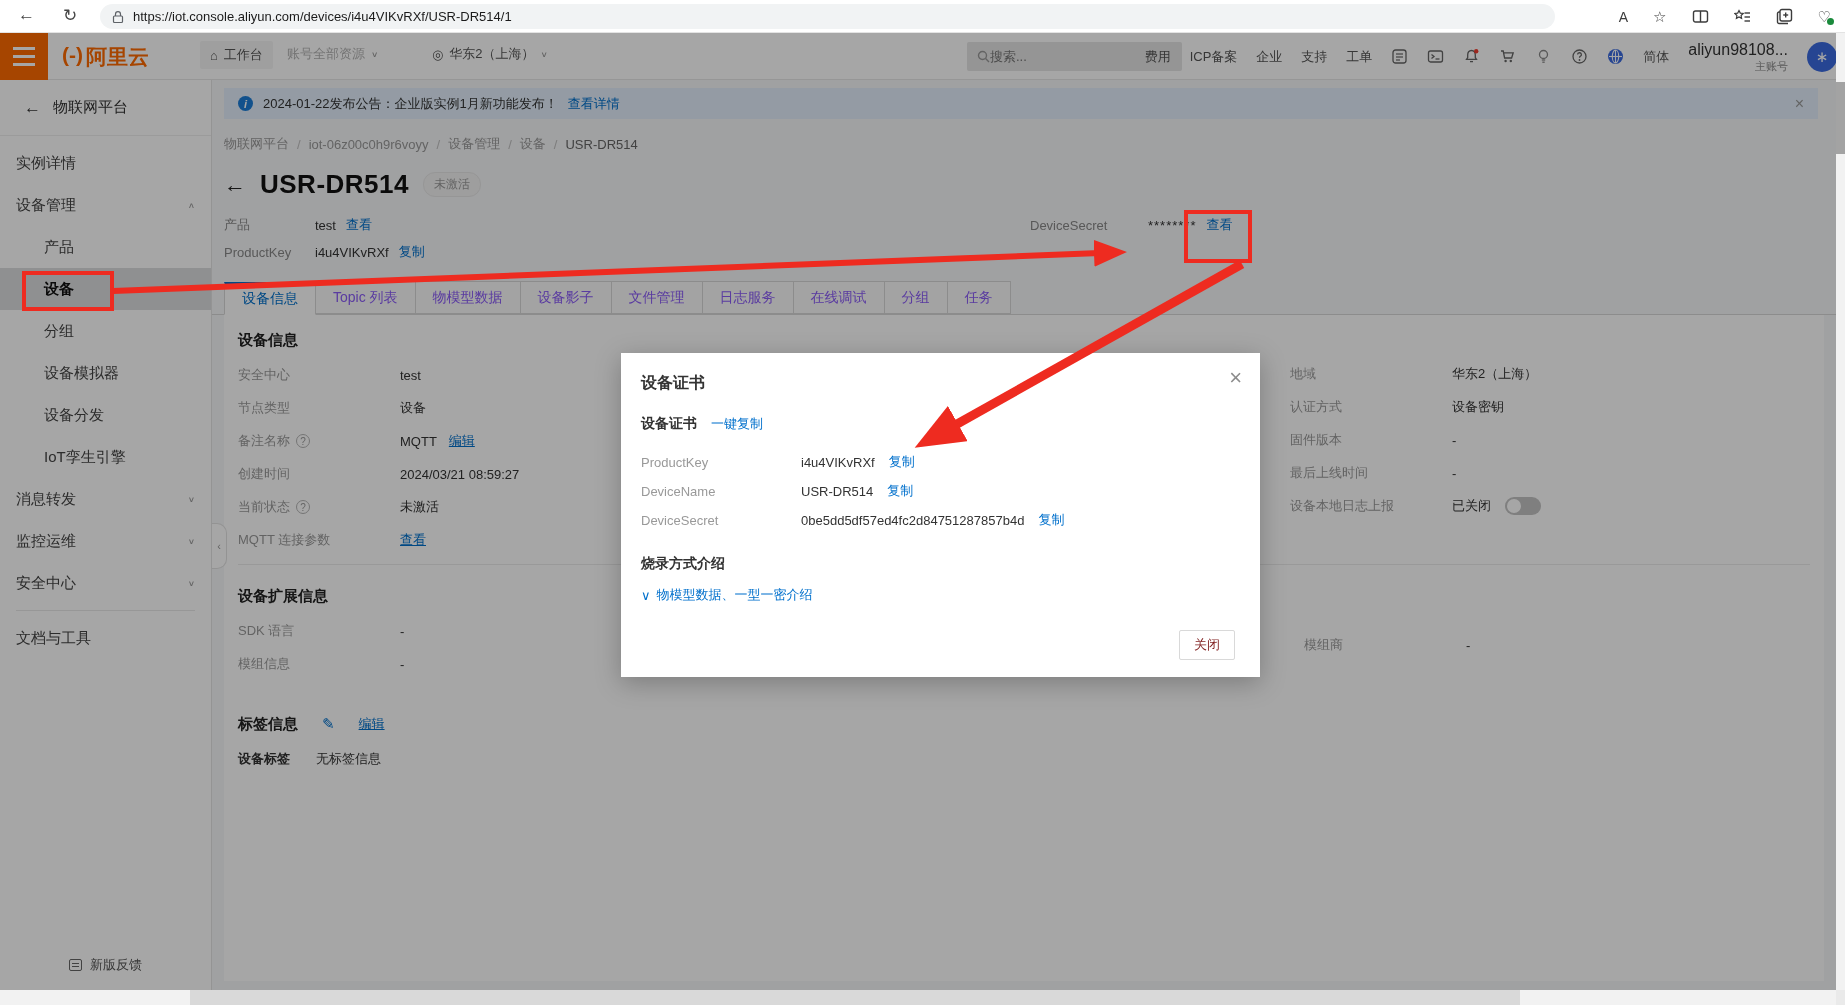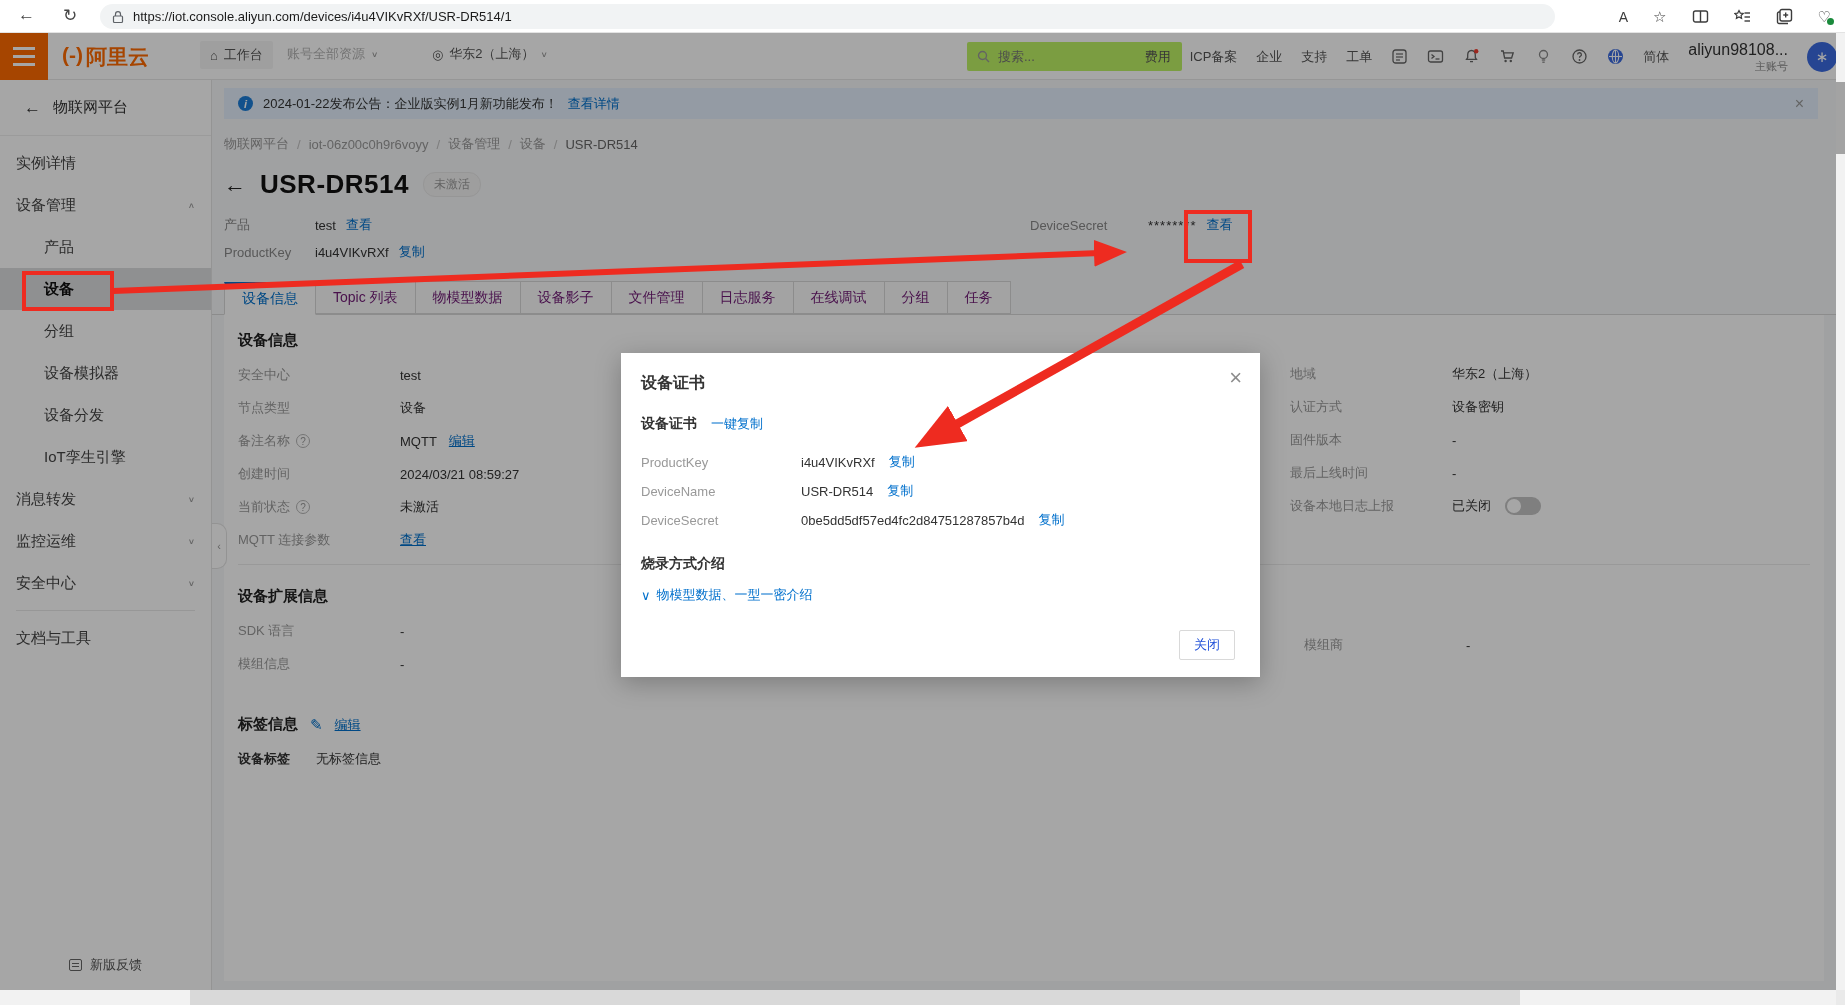--- a/index.html
+++ b/index.html
@@ -18,21 +18,21 @@
 
   
   .topbar { position:absolute; top:33px; left:0; width:1845px; height:47px; background:#fff; border-bottom:1px solid #e6e6e6; z-index:5; }
   .burger { position:absolute; left:0; top:0; width:48px; height:47px; background:#ff6a00; display:flex; flex-direction:column; justify-content:center; align-items:center; gap:5px; cursor:pointer; }
   .burger i { display:block; width:22px; height:3px; background:#fff; }
   .logo { position:absolute; left:62px; top:10px; font-size:21px; font-weight:bold; color:#ff6a00; display:flex; gap:3px; cursor:pointer; }
   .tb-item { position:absolute; top:12px; font-size:13px; color:#555; display:flex; align-items:center; gap:6px; cursor:pointer; }
   .tb-pill { background:#f5f5f5; border-radius:2px; padding:5px 10px; top:8px; }
   .muted { color:#b3b3b3; }
   .chev { font-size:10px; color:#999; transform:scaleY(.8); }
-  .search-box { position:absolute; left:967px; top:9px; width:215px; height:29px; background:#bef264; border-radius:2px; display:flex; align-items:center; padding:0 10px; gap:8px; }
+  .search-box { position:absolute; left:967px; top:9px; width:215px; height:29px; background:#e5e5e5; border-radius:2px; display:flex; align-items:center; padding:0 10px; gap:0; }
   .search-box input { border:none; outline:none; background:transparent; font-size:13px; color:#666; width:160px; font-family:inherit; }
   .tb-right { position:absolute; right:8px; top:0; height:47px; display:flex; align-items:center; gap:19px; }
   .tb-right .txt { font-size:13px; color:#555; cursor:pointer; white-space:nowrap; }
   .tb-icon { width:17px; height:17px; position:relative; cursor:pointer; flex:none; }
   .acct { text-align:right; line-height:1.25; cursor:pointer; }
   .acct .a1 { font-size:16px; color:#333; }
   .acct .a2 { font-size:11px; color:#888; }
   .avatar { width:30px; height:30px; border-radius:50%; background:#3b6be0; color:#fff; display:flex; align-items:center; justify-content:center; font-size:15px; flex:none; cursor:pointer; }
 
   
@@ -67,38 +67,38 @@
   .meta { position:relative; margin:16px 0 0 12px; font-size:13px; }
   .meta .mrow { display:flex; align-items:center; margin-bottom:9px; }
   .mlabel { display:inline-block; width:91px; color:#888; }
   .mval { color:#333; }
   .mlink { color:#0070cc; margin-left:10px; cursor:pointer; }
   .ds-block { position:absolute; left:806px; top:0; display:flex; align-items:center; }
   .ds-block .dlabel { width:118px; color:#888; }
   .ds-block .mask { color:#333; letter-spacing:1px; }
 
   .tabs { margin-top:20px; padding-left:12px; display:flex; border-bottom:1px solid #d8d8d8; height:34px; align-items:flex-end; }
-  .tab { height:33px; line-height:31px; padding:0 17px; font-size:14px; color:#701a75; background:#fafafa; border:1px solid #d8d8d8; border-left:none; cursor:pointer; white-space:nowrap; }
+  .tab { height:33px; line-height:31px; padding:0 17px; font-size:14px; color:#8b5cf6; background:#fafafa; border:1px solid #d8d8d8; border-left:none; cursor:pointer; white-space:nowrap; }
   .tab:first-child { border-left:1px solid #d8d8d8; }
   .tab.active { background:#fff; color:#0070cc; border-top:2px solid #0070cc; line-height:29px; margin-bottom:-1px; border-bottom:1px solid #fff; }
 
   .card { position:relative; margin:0 0 0 12px; width:1600px; background:#fff; padding:16px 14px 30px 14px; min-height:666px; }
   .sec-head { font-size:15px; font-weight:bold; color:#222; margin-bottom:16px; }
   .irow { display:flex; align-items:center; margin-bottom:15px; font-size:13px; min-height:17px; }
   .ilabel { display:inline-flex; width:162px; color:#999; align-items:center; gap:6px; flex:none; }
   .ival { color:#333; }
   .ilink { color:#0070cc; margin-left:12px; cursor:pointer;text-decoration:underline; }
   .help { width:14px; height:14px; border-radius:50%; border:1px solid #b5b5b5; color:#9a9a9a; font-size:10px; display:inline-flex; align-items:center; justify-content:center; cursor:pointer; }
   .rows-right { position:absolute; left:1066px; top:50px; width:500px; }
   .toggle { display:inline-block; width:36px; height:18px; border-radius:9px; background:#c4c4c4; position:relative; margin-left:14px; cursor:pointer; vertical-align:middle; }
   .toggle::after { content:""; position:absolute; left:2px; top:2px; width:14px; height:14px; border-radius:50%; background:#fff; }
   .card-div { height:1px; background:#ececec; margin:8px 0 22px 0; }
   .ext-wrap { position:relative; }
   .ext-right { position:absolute; left:1066px; top:49px; width:400px; }
-  .tag-head { display:flex; align-items:center; gap:12px; margin-top:42px; margin-bottom:16px; }
+  .tag-head { display:flex; gap:24px; margin-top:42px; margin-bottom:16px; }
   .pencil { color:#0070cc; font-size:15px; cursor:pointer; }
   .tag-row { display:flex; gap:26px; font-size:13px; }
   .tag-label { color:#333; font-weight:bold; }
 
   
   .vscroll { position:absolute; right:0; top:33px; width:9px; height:957px; background:#f2f2f2; z-index:45; }
   .vthumb { position:absolute; left:0; top:49px; width:9px; height:72px; background:#a3a3a3; }
   .hscroll { position:absolute; left:0; bottom:0; width:1836px; height:15px; background:#f2f2f2; z-index:45; }
   .hthumb { position:absolute; left:190px; top:0; width:1330px; height:15px; background:#d9d9d9; }
   .scorner { position:absolute; right:0; bottom:0; width:9px; height:15px; background:#eaeaea; z-index:45; }
@@ -112,21 +112,21 @@
   .m-x { position:absolute; right:18px; top:14px; font-size:22px; color:#8c8c8c; cursor:pointer; line-height:1; }
   .m-cert { position:absolute; left:20px; top:62px; display:flex; align-items:center; gap:14px; }
   .m-cert .c1 { font-size:14px; font-weight:bold; color:#333; }
   .m-link { color:#0070cc; font-size:13px; cursor:pointer; }
   .m-row { position:absolute; left:20px; display:flex; align-items:center; font-size:13px; }
   .m-row .rl { width:160px; color:#999; flex:none; }
   .m-row .rv { color:#333; }
   .m-row .rc { color:#0070cc; margin-left:14px; cursor:pointer; }
   .m-burn { position:absolute; left:20px; top:202px; font-size:14px; font-weight:600; color:#333; }
   .m-intro { position:absolute; left:20px; top:233px; font-size:13px; color:#0070cc; display:flex; align-items:center; gap:6px; cursor:pointer; }
-  .m-btn { position:absolute; right:25px; bottom:17px; width:56px; height:30px; background:#fff; border:1px solid #d9d9d9; border-radius:2px; font-size:13px; color:#1d4ed8; display:flex; align-items:center; justify-content:center; cursor:pointer; }
+  .m-btn { position:absolute; right:25px; bottom:17px; width:56px; height:30px; background:#fff; border:1px solid #d9d9d9; border-radius:2px; font-size:13px; color:#7f1d1d; display:flex; align-items:center; justify-content:center; cursor:pointer; }
 
   
   .anno { position:absolute; left:0; top:0; width:1845px; height:1005px; z-index:70; pointer-events:none; }
 
   svg.mini { width:17px; height:17px; display:block; }
 </style>
 </head>
 <body>
 
 <div class="screen">

